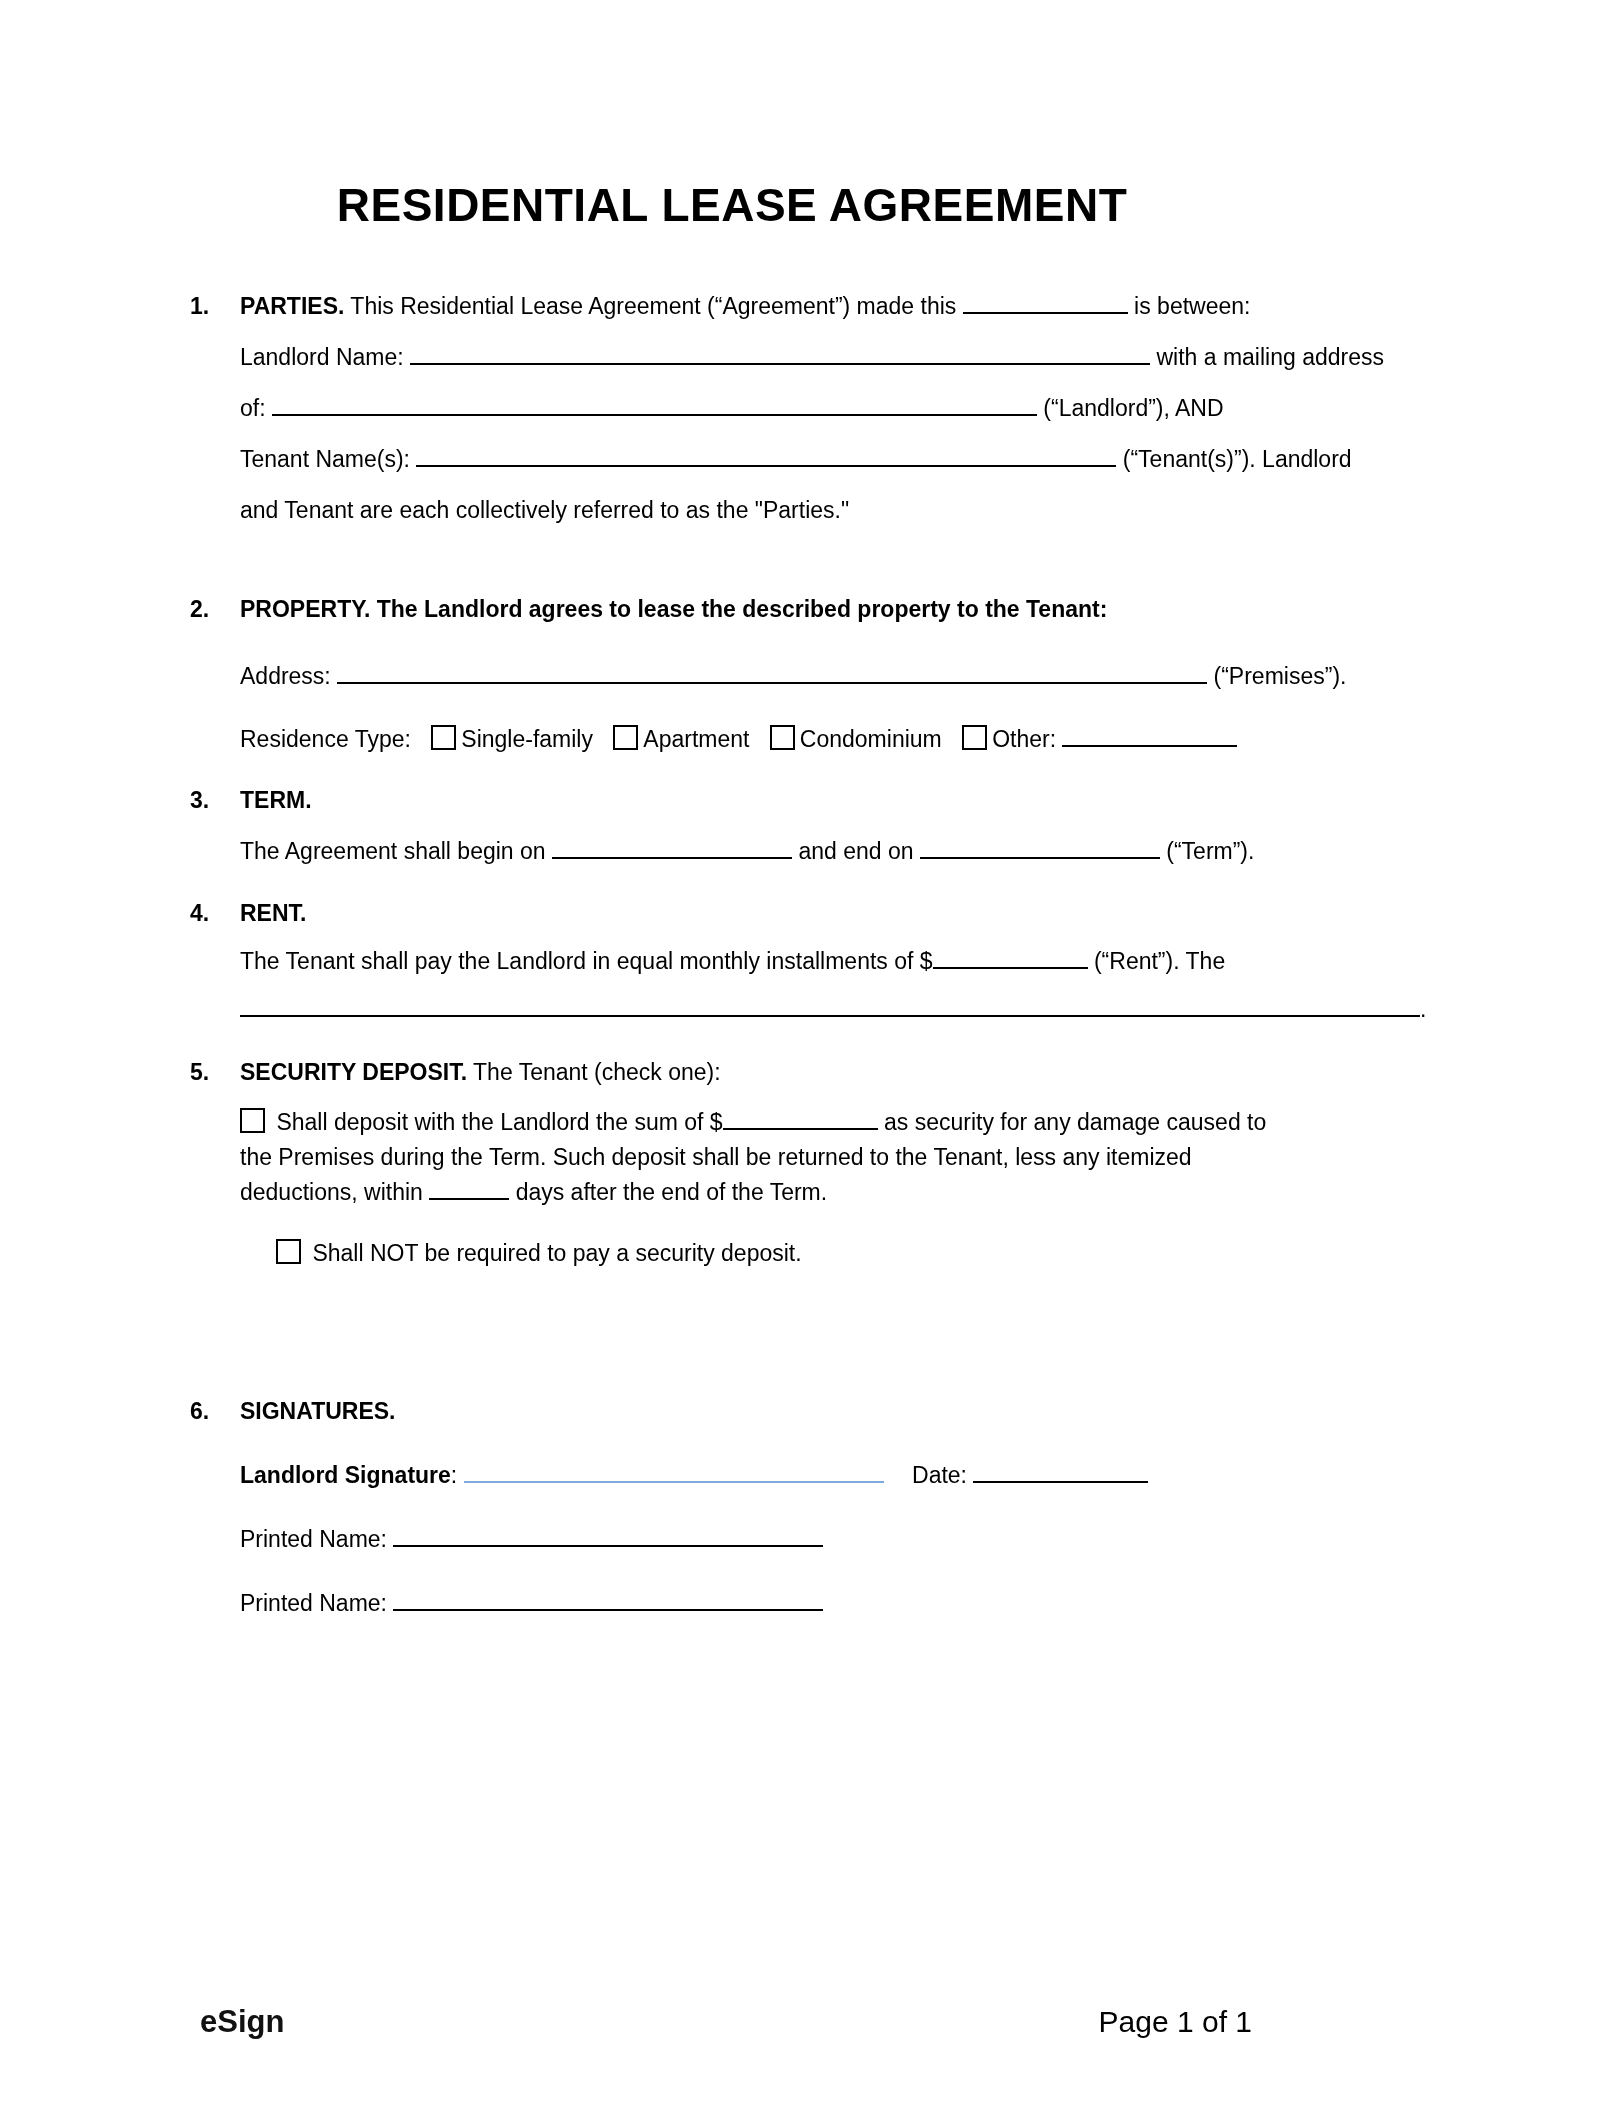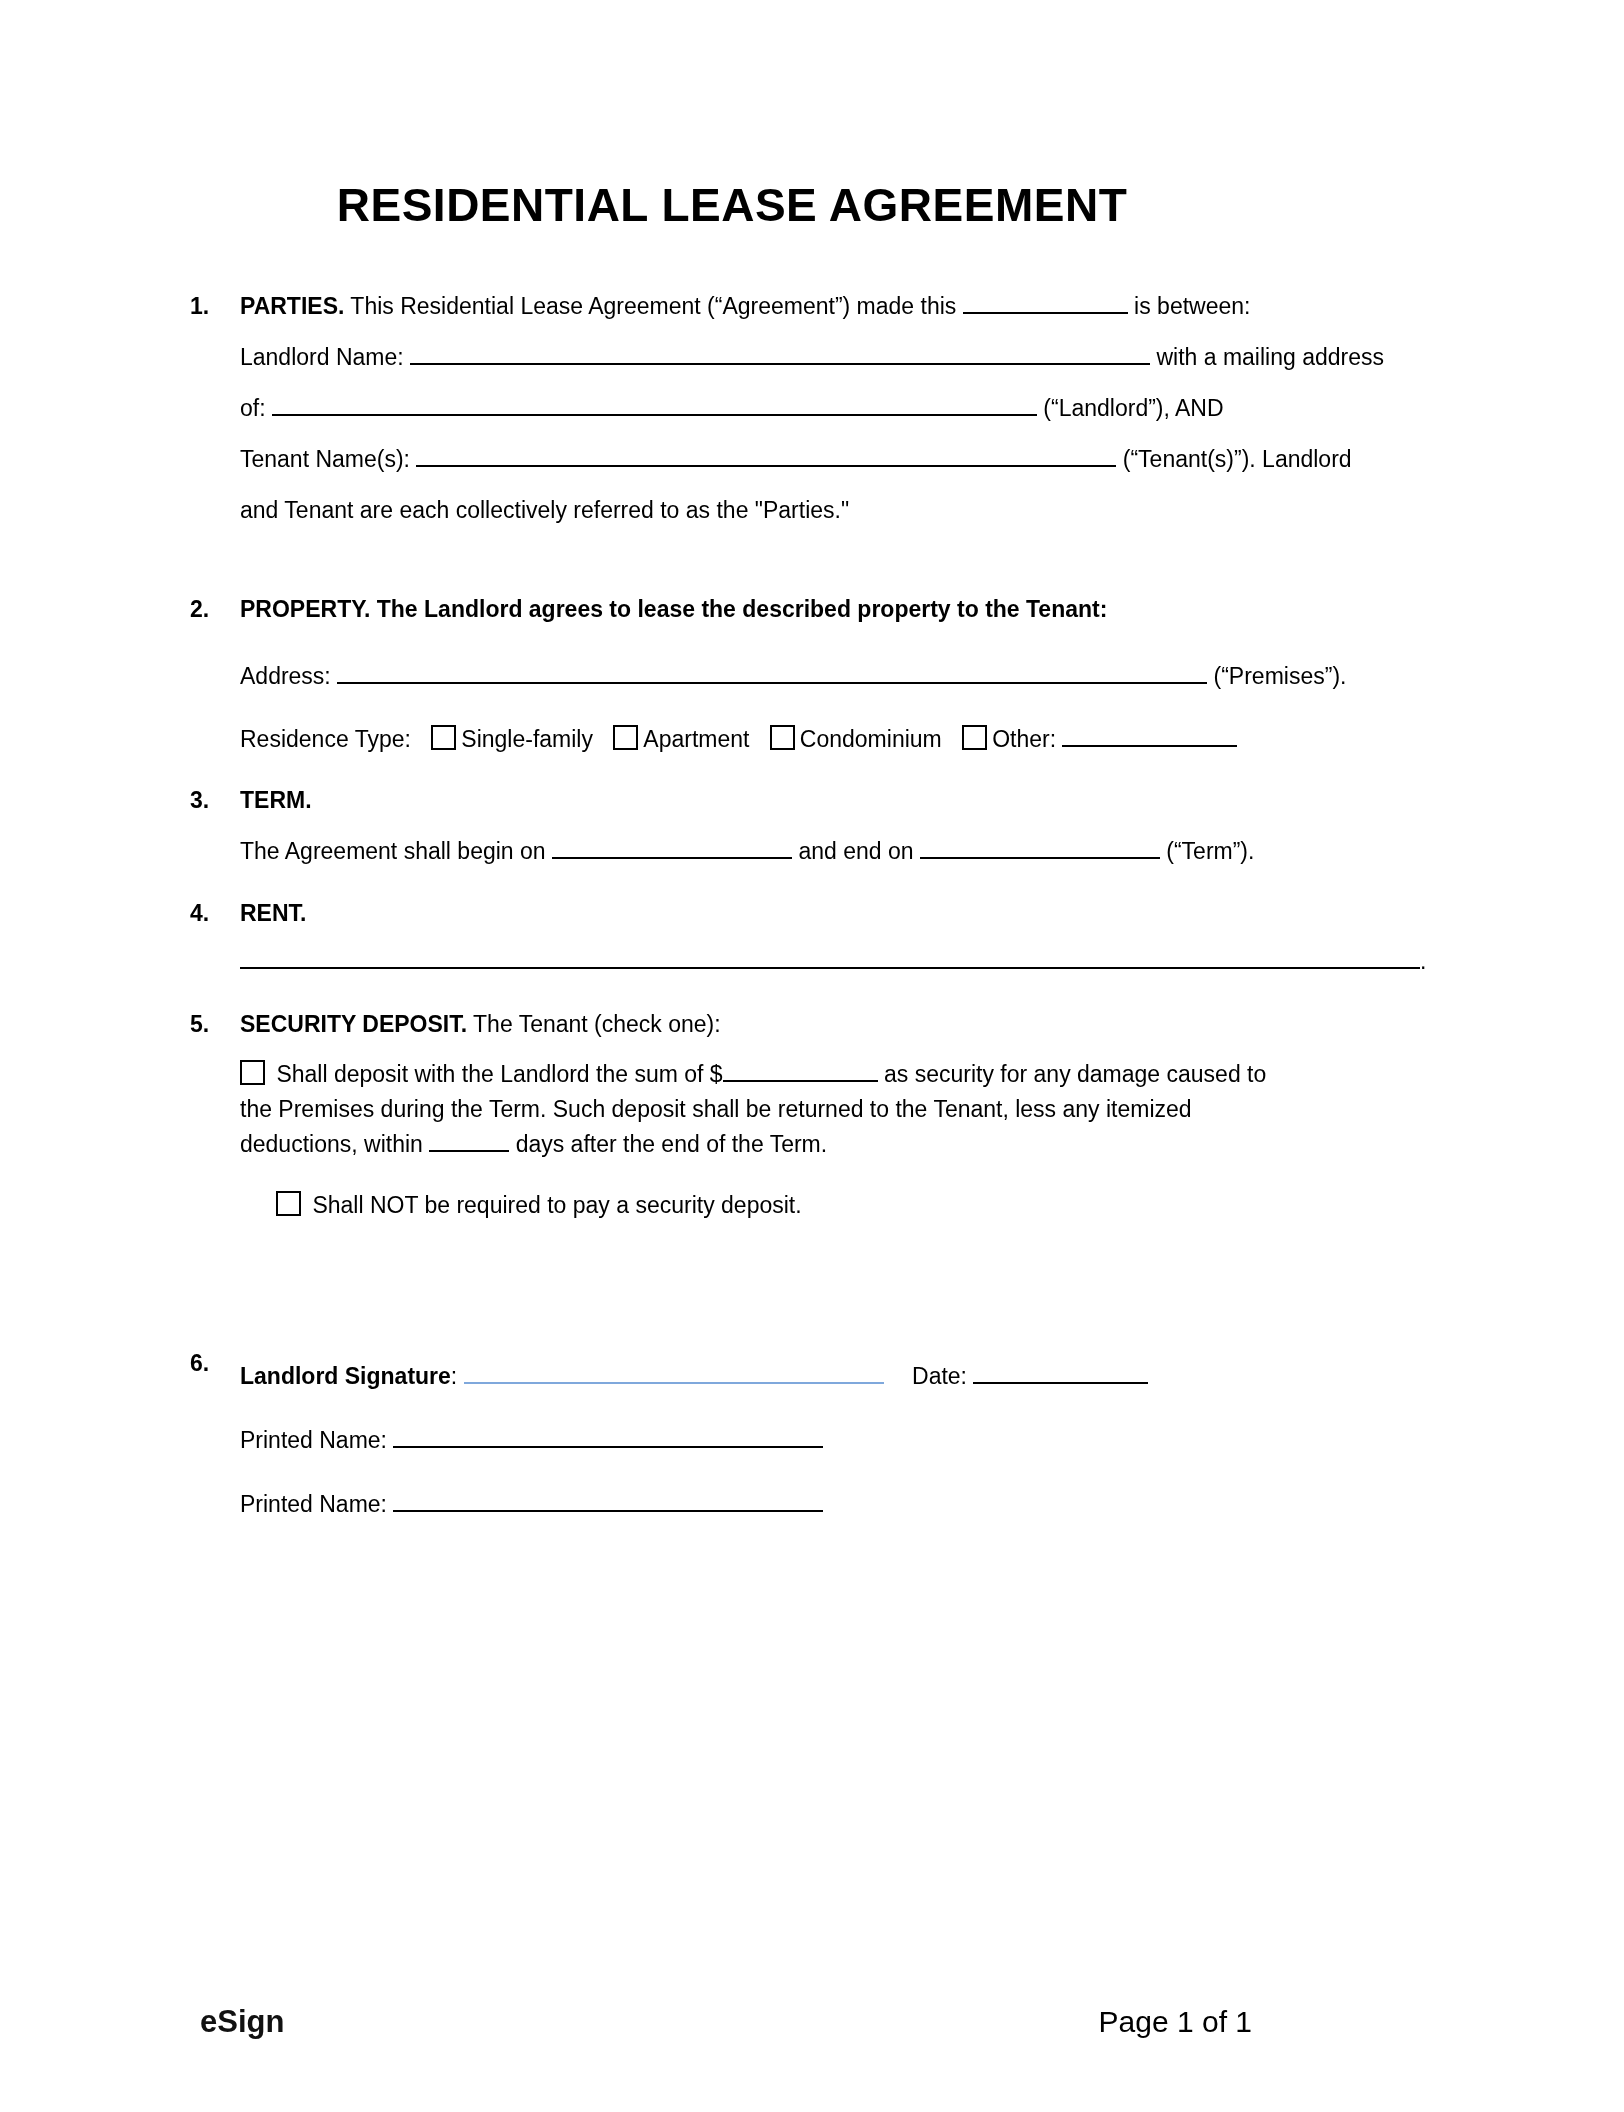--- a/index.html
+++ b/index.html
@@ -141,20 +141,24 @@
       </div>
     </div>
 
     <div class="sec" id="s4">
       <div class="num">4.</div>
       <div>
         <div class="line">
           <span class="b">RENT.</span>
         </div>
         <div class="line">
+          <span>The Tenant shall pay the Landlord in equal monthly installments of $</span><span class="blank" style="width:155px"></span>
+          <span>(“Rent”). The</span>
+        </div>
+        <div class="line">
           <span class="blank" style="width:1180px"></span><span>.</span>
         </div>
       </div>
     </div>
 
     <div class="sec" id="s5">
       <div class="num">5.</div>
       <div>
         <div class="line">
           <span class="b">SECURITY DEPOSIT.</span>
@@ -170,20 +174,23 @@
         <div class="opt2">
           <span class="cb"></span>
           <span>Shall NOT be required to pay a security deposit.</span>
         </div>
       </div>
     </div>
 
     <div class="sec" id="s6">
       <div class="num">6.</div>
       <div>
+        <div class="line">
+          <span class="b">SIGNATURES.</span>
+        </div>
         <div class="line row">
           <span class="b">Landlord Signature</span><span>:</span>
           <span class="blank blue" style="width:420px"></span>
           <span class="gap">Date:</span>
           <span class="blank" style="width:175px"></span>
         </div>
         <div class="line row">
           <span>Printed Name:</span>
           <span class="blank" style="width:430px"></span>
         </div>

